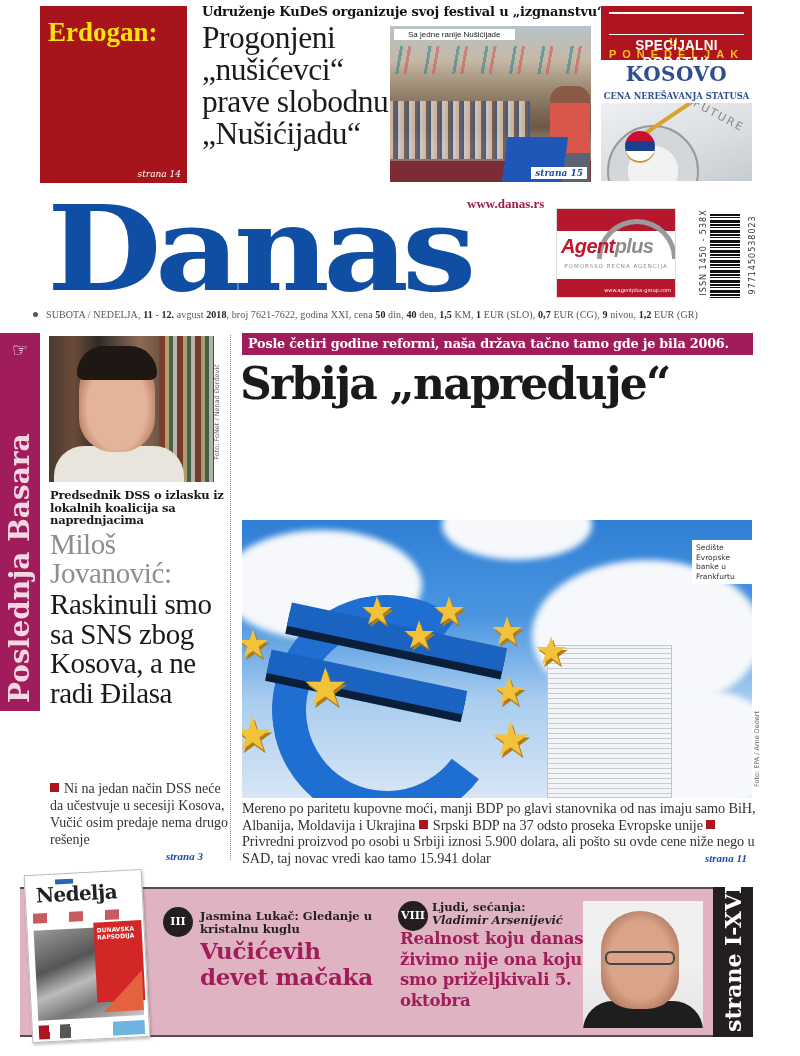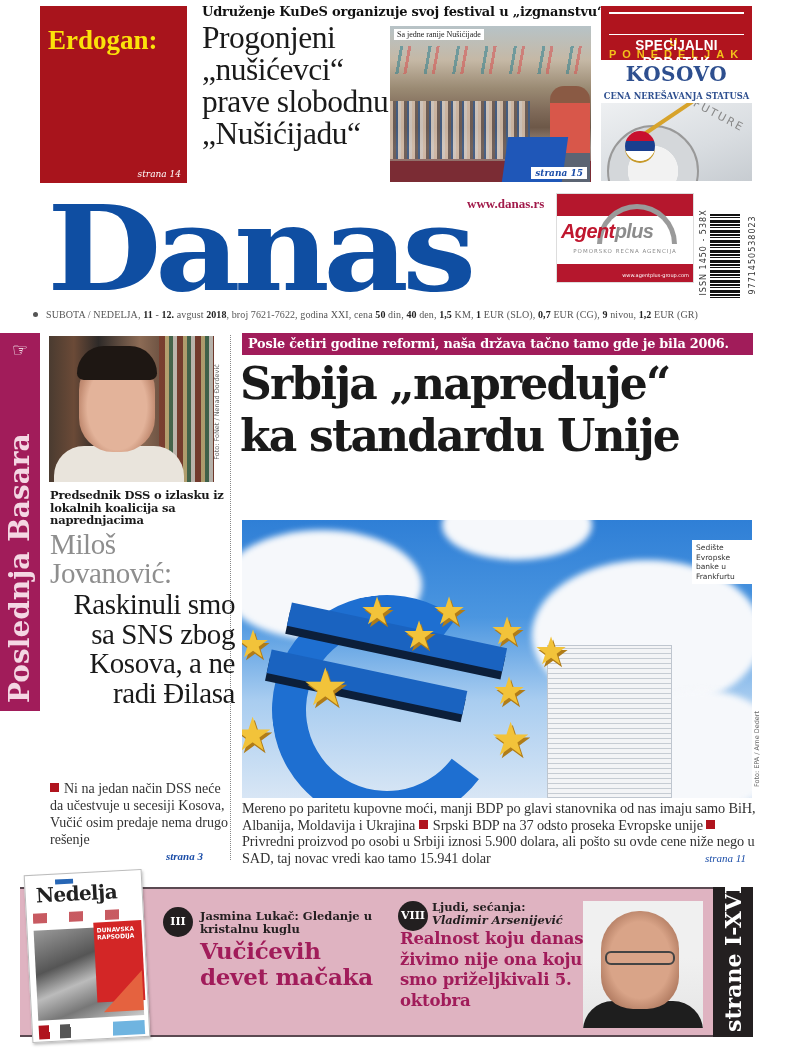--- a/index.html
+++ b/index.html
@@ -3,57 +3,57 @@
 <meta charset="utf-8">
 <style>
   * { box-sizing: border-box; margin: 0; padding: 0; }
   html, body { width: 800px; height: 1056px; background: #ffffff; overflow: hidden; }
   body { position: relative; font-family: "DejaVu Serif", serif; color: #1a1a1a; }
   .abs { position: absolute; }
 
   
   .teaser-red { left: 40px; top: 6px; width: 147px; height: 177px; background: #a8141c; padding: 6px 8px; color: #fff; }
   .teaser-red .kicker { font-family: "DejaVu Serif", serif; font-weight: bold; font-size: 12.5px; line-height: 12.5px; color: #fff; letter-spacing: -0.2px; }
-  .teaser-red .hl-yellow { font-family: "Liberation Serif", serif; font-weight: bold; font-size: 27px; line-height: 28px; color: #fbe20a; margin-top: 14px; }
+  .teaser-red .hl-yellow { font-family: "Liberation Serif", serif; font-weight: bold; font-size: 27px; line-height: 28px; color: #fbe20a; margin-top: 6px; }
   .teaser-red .hl-white { font-family: "Liberation Serif", serif; font-size: 28px; line-height: 28px; color: #fff; letter-spacing: -0.3px; }
   .teaser-red .page { position: absolute; right: 6px; bottom: 4px; font-style: italic; font-size: 9px; color: #fff; }
 
   
   .teaser-mid-kicker { left: 202px; top: 4px; font-weight: bold; font-size: 13px; color: #111; letter-spacing: -0.2px; white-space: nowrap; }
   .teaser-mid-hl { left: 202px; top: 22px; width: 190px; font-family: "Liberation Serif", serif; font-size: 31.5px; line-height: 32px; color: #1a1a1a; letter-spacing: -0.5px; }
   .photo-fest { left: 390px; top: 26px; width: 201px; height: 156px; overflow: hidden;
     background: linear-gradient(180deg, #b7c3c7 0%, #c5b8a5 22%, #9a8a73 40%, #7e6958 55%, #6d5848 65%, #9e8f86 78%, #7d3a3a 100%); }
   .photo-fest .crowd { position: absolute; left: 0; top: 75px; width: 140px; height: 58px;
     background: repeating-linear-gradient(90deg, #d8c1ad 0 3px, #6a5b55 3px 6px, #3b5a86 6px 8px, #d9d0c8 8px 11px); opacity: 0.85; }
   .photo-fest .stage { position: absolute; left: 0; top: 135px; width: 201px; height: 21px; background: #7b2c34; }
   .photo-fest .podium { position: absolute; left: 115px; top: 111px; width: 60px; height: 45px; background: #1f57b8; transform: skewX(-8deg); }
   .photo-fest .man { position: absolute; left: 160px; top: 60px; width: 40px; height: 96px; background: linear-gradient(180deg, #8a5a44 0 18%, #d8574a 18% 70%, #5b6473 70% 100%); border-radius: 14px 14px 0 0; }
   .photo-fest .bunting { position: absolute; left: 0; top: 20px; width: 201px; height: 28px;
     background: repeating-linear-gradient(100deg, transparent 0 10px, #2d7f8e 10px 13px, transparent 13px 18px, #d65050 18px 21px, transparent 21px 28px); opacity: 0.55; }
-  .photo-fest .caption { position: absolute; left: 4px; top: 3px; background: #fff; color: #222; font-family: Liberation Serif, serif; font-size: 8px; padding: 1px 3px; }
+  .photo-fest .caption { position: absolute; left: 4px; top: 3px; background: #fff; color: #222; font-family: Liberation Sans, sans-serif; font-size: 8px; padding: 1px 14px; }
   .photo-fest .page { position: absolute; right: 4px; bottom: 3px; background: #fff; color: #1c4ea8; font-style: italic; font-weight: bold; font-size: 9px; padding: 1px 4px; }
 
   
   .promo-red { left: 601px; top: 6px; width: 151px; height: 54px; background: #b0141e; color: #fff; text-align: center; }
   .promo-red .rule { position: absolute; left: 8px; right: 8px; height: 2px; background: #fff; }
   .promo-red .line1 { position: absolute; left: 0; right: 0; top: 30px; font-family: Liberation Sans, sans-serif; font-weight: bold; font-size: 11px; letter-spacing: 6px; color: #f3c21a; }
   .promo-red .line2 { position: absolute; left: 0; right: 0; top: 32px; font-family: "Liberation Sans", sans-serif; font-weight: bold; font-size: 13.5px; letter-spacing: 0.3px; transform: scaleY(1.15); }
   .promo-kosovo { left: 601px; top: 62px; width: 151px; text-align: center; font-family: "DejaVu Serif", serif; font-weight: bold; font-size: 20px; color: #2e4f8f; letter-spacing: 0.5px; }
   .promo-sub { left: 601px; top: 91px; width: 151px; text-align: center; font-family: "DejaVu Serif", serif; font-weight: bold; font-size: 8.3px; color: #2e4f8f; white-space: nowrap; }
   .promo-compass { left: 601px; top: 103px; width: 151px; height: 78px; overflow: hidden; background: linear-gradient(160deg, #eef0f2 0%, #d9dde1 60%, #c7ccd1 100%); }
   .promo-compass .dial { position: absolute; left: 6px; top: 22px; width: 92px; height: 92px; border-radius: 50%; border: 2px solid #999; background: radial-gradient(circle, #f2f2f2 0 40%, #d4d7da 41% 100%); }
   .promo-compass .ball { position: absolute; left: 24px; top: 28px; width: 30px; height: 30px; border-radius: 50%;
     background: linear-gradient(180deg, #c8102e 0 33%, #1a3f8f 33% 66%, #ffffff 66% 100%); box-shadow: 0 2px 0 #c79a2b; }
   .promo-compass .needle { position: absolute; left: 30px; top: 38px; width: 90px; height: 4px; background: #d7a32b; transform: rotate(-34deg); transform-origin: left center; }
   .promo-compass .future { position: absolute; left: 90px; top: 6px; font-family: "DejaVu Sans", sans-serif; font-size: 11px; color: #888; letter-spacing: 2px; transform: rotate(28deg); }
 
   
   .masthead-logo { left: 47px; top: 190px; font-family: "DejaVu Serif", serif; font-weight: bold; font-size: 118px; line-height: 118px; color: #0f4ea2; letter-spacing: -6px; transform: scaleX(1.12); transform-origin: left top; }
   .masthead-url { left: 425px; top: 196px; font-family: "Liberation Serif", serif; font-weight: bold; font-size: 13px; color: #a11a4a; margin-left: 42px; }
-  .ad-agent { left: 556px; top: 193px; width: 138px; height: 90px; background: #fff; border: 1px solid #ddd; overflow: hidden; }
+  .ad-agent { left: 556px; top: 208px; width: 120px; height: 90px; background: #fff; border: 1px solid #ddd; overflow: hidden; }
   .ad-agent .band-top { position: absolute; left: 0; top: 0; width: 100%; height: 22px; background: #b5172d; }
   .ad-agent .band-bot { position: absolute; left: 0; bottom: 0; width: 100%; height: 18px; background: #b5172d; }
   .ad-agent .arc { position: absolute; left: 40px; top: 10px; width: 80px; height: 40px; border: 5px solid #9a9a9a; border-bottom: none; border-radius: 60px 60px 0 0; }
   .ad-agent .brand { position: absolute; left: 4px; top: 26px; font-family: "Liberation Sans", sans-serif; font-style: italic; font-weight: bold; font-size: 20px; color: #c0172f; letter-spacing: -0.6px; }
   .ad-agent .brand span { color: #8c8c8c; }
   .ad-agent .tag { position: absolute; left: 0; right: 0; top: 54px; text-align: center; font-family: "DejaVu Sans", sans-serif; font-size: 5.5px; letter-spacing: 1px; color: #8a8a8a; }
   .ad-agent .url { position: absolute; right: 4px; bottom: 4px; font-family: "DejaVu Sans", sans-serif; font-size: 5px; color: #fff; }
   .barcode { left: 686px; top: 208px; width: 68px; height: 90px; }
   .barcode .issn { position: absolute; left: -28px; top: 38px; width: 90px; font-family: "DejaVu Sans", sans-serif; font-size: 8px; color: #333; transform: rotate(-90deg); letter-spacing: 1px; white-space: nowrap; }
   .barcode .bars { position: absolute; left: 24px; top: 6px; width: 30px; height: 84px;
@@ -75,42 +75,42 @@
     background: repeating-linear-gradient(90deg, #7c3a2b 0 6px, #c7b37a 6px 10px, #3f6b4f 10px 14px, #d4d0c8 14px 18px); opacity: 0.8; }
   .photo-jovanovic .face { position: absolute; left: 30px; top: 16px; width: 76px; height: 100px; border-radius: 38px 38px 34px 34px; background: radial-gradient(ellipse at 50% 55%, #e3b39a 0 55%, #c58f75 70%, #8e5f4c 100%); }
   .photo-jovanovic .hair { position: absolute; left: 28px; top: 10px; width: 80px; height: 34px; border-radius: 40px 40px 10px 10px; background: #1e1713; }
   .photo-jovanovic .shirt { position: absolute; left: 5px; top: 110px; width: 130px; height: 40px; border-radius: 30px 30px 0 0; background: #e9e4dc; }
   .photo-credit-v { left: 212px; top: 338px; width: 10px; height: 140px; }
   .photo-credit-v span { position: absolute; left: -60px; top: 70px; width: 130px; transform: rotate(-90deg); font-family: "DejaVu Sans", sans-serif; font-size: 6.5px; color: #666; white-space: nowrap; text-align: center; }
   .dotted-rule { left: 230px; top: 335px; width: 0; height: 525px; border-left: 1px dotted #888; }
 
   .jov-kicker { left: 50px; top: 489px; width: 180px; font-family: "DejaVu Serif", serif; font-weight: bold; font-size: 11.5px; line-height: 12.5px; color: #1a1a1a; letter-spacing: -0.2px; }
   .jov-name { left: 50px; top: 530px; width: 185px; font-family: "Liberation Serif", serif; font-size: 29px; line-height: 29px; color: #8e8e8e; letter-spacing: -0.4px; }
-  .jov-hl { left: 50px; top: 590px; width: 185px; font-family: "Liberation Serif", serif; font-size: 29px; line-height: 29.5px; color: #1a1a1a; letter-spacing: -0.4px; text-align: right; }
+  .jov-hl { left: 50px; top: 590px; width: 185px; font-family: "Liberation Serif", serif; font-size: 29px; line-height: 29.5px; color: #1a1a1a; letter-spacing: -0.4px; }
   .jov-body { left: 50px; top: 780px; width: 180px; font-family: "Liberation Serif", serif; font-size: 14px; line-height: 17px; color: #333; }
   .bullet { display: inline-block; width: 9px; height: 9px; background: #b0141e; margin-right: 5px; vertical-align: 1px; }
   .jov-page { left: 166px; top: 850px; font-family: "Liberation Serif", serif; font-style: italic; font-weight: bold; font-size: 11px; color: #1c4ea8; }
 
   
   .main-kicker-bar { left: 242px; top: 333px; width: 511px; height: 22px; background: #a11c5a; color: #fff; font-family: "DejaVu Serif", serif; font-weight: bold; font-size: 12.8px; line-height: 22px; padding-left: 6px; white-space: nowrap; letter-spacing: -0.2px; }
   .main-headline { left: 240px; top: 358px; width: 520px; font-family: "DejaVu Serif", serif; font-weight: bold; font-size: 44px; line-height: 52px; color: #1a1a1a; letter-spacing: -1.8px; }
   .photo-euro { left: 242px; top: 520px; width: 510px; height: 278px; overflow: hidden;
     background: linear-gradient(180deg, #2f7fd6 0%, #4b96e0 35%, #a9cdf0 65%, #d8e6f5 100%); }
   .photo-euro .cloud { position: absolute; background: #f6f8fb; border-radius: 50%; filter: blur(3px); }
   .photo-euro .tower { position: absolute; left: 305px; top: 125px; width: 125px; height: 153px;
     background: repeating-linear-gradient(0deg, #f3f4f6 0 4px, #c6ccd3 4px 5px), #eaecef; box-shadow: inset 0 0 0 1px #bfc6cf; }
   .photo-euro .euro-ring { position: absolute; left: 30px; top: 75px; width: 230px; height: 230px; border-radius: 50%; border: 34px solid #1e6fd1; border-right-color: transparent; transform: rotate(-8deg); }
   .photo-euro .euro-bar1 { position: absolute; left: 45px; top: 105px; width: 220px; height: 24px; background: #1a63c0; transform: rotate(12deg); box-shadow: 0 8px 0 #0c1f3a; }
   .photo-euro .euro-bar2 { position: absolute; left: 25px; top: 150px; width: 200px; height: 24px; background: #1a63c0; transform: rotate(12deg); box-shadow: 0 8px 0 #0c1f3a; }
   .photo-euro .star { position: absolute; color: #f2c33a; font-size: 38px; line-height: 38px; text-shadow: 2px 3px 0 #b07c18; }
   .photo-euro .caption { position: absolute; right: 0; top: 20px; width: 60px; background: #fff; font-family: "DejaVu Sans", sans-serif; font-size: 7.5px; line-height: 9.5px; color: #333; padding: 3px 4px; }
   .photo-euro-credit { left: 752px; top: 700px; width: 10px; height: 100px; }
   .photo-euro-credit span { position: absolute; left: -45px; top: 45px; width: 100px; transform: rotate(-90deg); font-family: "DejaVu Sans", sans-serif; font-size: 6.5px; color: #666; white-space: nowrap; text-align: center; }
   .main-body { left: 242px; top: 800px; width: 515px; font-family: "Liberation Serif", serif; font-size: 14.3px; line-height: 16.5px; color: #333; letter-spacing: -0.1px; }
-  .main-page { left: 705px; top: 852px; font-family: "Liberation Serif", serif; font-style: italic; font-weight: normal; font-size: 11px; color: #1c4ea8; }
+  .main-page { left: 705px; top: 852px; font-family: "Liberation Serif", serif; font-style: italic; font-weight: bold; font-size: 11px; color: #1c4ea8; }
 
   
   .supp-band { left: 20px; top: 887px; width: 693px; height: 150px; background: #dfb3c1; border-top: 2px solid #5b4a52; border-bottom: 2px solid #5b4a52; }
   .supp-side { left: 713px; top: 887px; width: 40px; height: 150px; background: #231f20; }
   .supp-side span { position: absolute; left: 20px; top: 145px; transform-origin: left top; transform: rotate(-90deg); white-space: nowrap; margin-left: -13px;
     font-family: "DejaVu Serif", serif; font-weight: bold; font-size: 22px; line-height: 26px; color: #fff; }
   .supp-cover { left: 28px; top: 872px; width: 118px; height: 168px; background: #fff; border: 1px solid #bbb; transform: rotate(-3deg); box-shadow: 1px 2px 3px rgba(0,0,0,0.25); overflow: hidden; }
   .supp-cover .title { position: absolute; left: 10px; top: 8px; font-family: "DejaVu Serif", serif; font-weight: bold; font-size: 20px; color: #222; letter-spacing: -0.6px; }
   .supp-cover .tag { position: absolute; left: 30px; top: 5px; width: 18px; height: 5px; background: #2766b5; }
   .supp-cover .heads { position: absolute; left: 6px; top: 38px; width: 106px; height: 10px; background: repeating-linear-gradient(90deg, #b0141e 0 14px, #fff 14px 36px); opacity: 0.7; }
@@ -208,21 +208,20 @@
 
 <div class="abs jov-kicker">Predsednik DSS o izlasku iz lokalnih koalicija sa naprednjacima</div>
 <div class="abs jov-name">Miloš Jovanović:</div>
 <div class="abs jov-hl">Raskinuli smo sa SNS zbog Kosova, a ne radi Đilasa</div>
 <div class="abs jov-body"><span class="bullet"></span><span>Ni na jedan način DSS neće da učestvuje u secesiji Kosova, Vučić osim predaje nema drugo rešenje</span></div>
 <div class="abs jov-page">strana 3</div>
 
 <div class="abs main-kicker-bar">Posle četiri godine reformi, naša država tačno tamo gde je bila 2006.</div>
 <div class="abs main-headline">
   <div>Srbija „napreduje“</div>
-  <div>ka standardu Unije</div>
 </div>
 
 <div class="abs photo-euro">
   <div class="cloud" style="left:-20px;top:10px;width:200px;height:110px"></div>
   <div class="cloud" style="left:200px;top:-30px;width:150px;height:70px"></div>
   <div class="cloud" style="left:290px;top:40px;width:230px;height:150px"></div>
   <div class="cloud" style="left:380px;top:170px;width:160px;height:120px"></div>
   <div class="tower"></div>
   <div class="euro-ring"></div>
   <div class="euro-bar1"></div>

